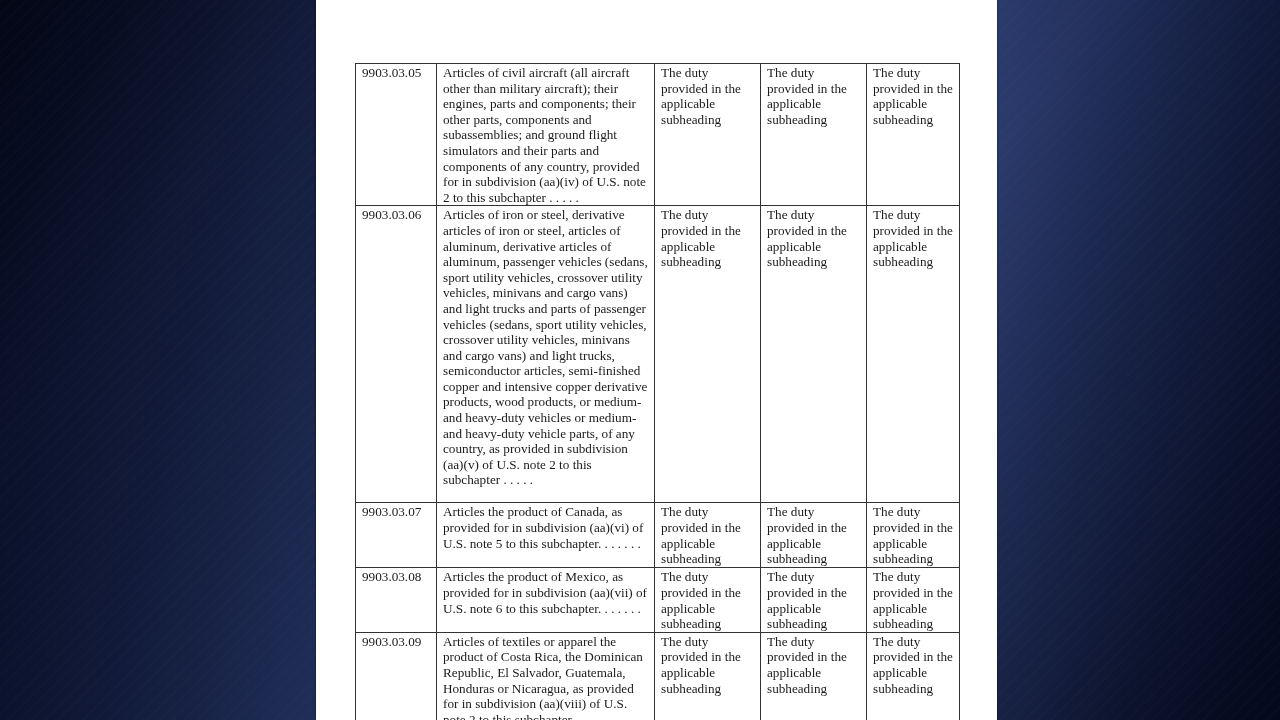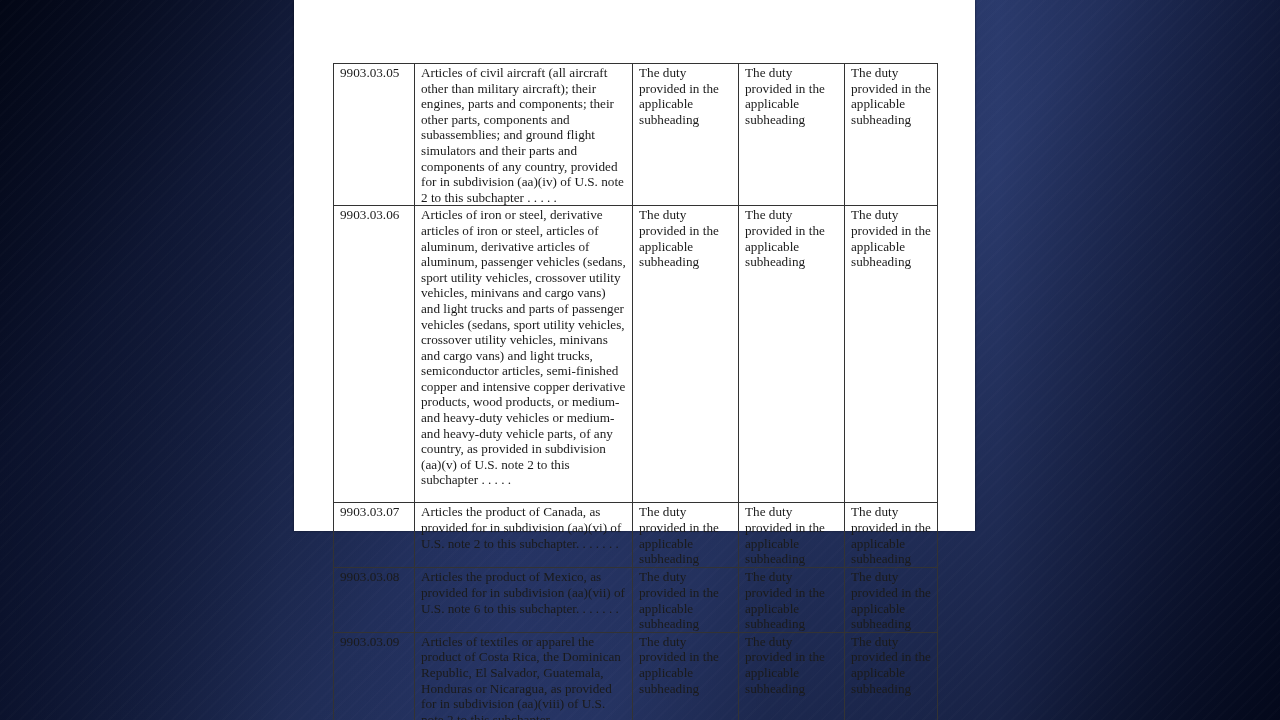--- a/index.html
+++ b/index.html
@@ -22,24 +22,24 @@
       linear-gradient(90deg, #0c1430 0%, #1f2c55 22%, #253363 40%, #1f2c55 60%, #2a3a6c 78%, #0b1330 100%);
   }
   .bg::after {
     content: "";
     position: absolute;
     inset: 0;
     background: repeating-linear-gradient(135deg, rgba(255,255,255,0.012) 0px, rgba(255,255,255,0.012) 2px, rgba(0,0,0,0) 2px, rgba(0,0,0,0) 9px);
   }
   .page {
     position: absolute;
-    left: 294px;
+    left: 316px;
     top: 0;
     width: 681px;
-    height: 531px;
+    height: 720px;
     background: #ffffff;
     box-shadow: 0 0 2px rgba(0,0,0,0.6);
   }
   table.tariff {
     position: absolute;
     left: 39px;
     top: 63px;
     border-collapse: collapse;
     table-layout: fixed;
     width: 604px;
@@ -88,21 +88,21 @@
       </tr>
       <tr class="r2">
         <td>9903.03.06</td>
         <td>Articles of iron or steel, derivative articles of iron or steel, articles of aluminum, derivative articles of aluminum, passenger vehicles (sedans, sport utility vehicles, crossover utility vehicles, minivans and cargo vans) and light trucks and parts of passenger vehicles (sedans, sport utility vehicles, crossover utility vehicles, minivans and cargo vans) and light trucks, semiconductor articles, semi-finished copper and intensive copper derivative products, wood products, or medium- and heavy-duty vehicles or medium- and heavy-duty vehicle parts, of any country, as provided in subdivision (aa)(v) of U.S. note 2 to this subchapter . . . . .</td>
         <td>The duty provided in the applicable subheading</td>
         <td>The duty provided in the applicable subheading</td>
         <td>The duty provided in the applicable subheading</td>
       </tr>
       <tr class="r3">
         <td>9903.03.07</td>
-        <td>Articles the product of Canada, as provided for in subdivision (aa)(vi) of U.S. note 2 to this subchapter. . . . . . .</td>
+        <td>Articles the product of Canada, as provided for in subdivision (aa)(vi) of U.S. note 5 to this subchapter. . . . . . .</td>
         <td>The duty provided in the applicable subheading</td>
         <td>The duty provided in the applicable subheading</td>
         <td>The duty provided in the applicable subheading</td>
       </tr>
       <tr class="r4">
         <td>9903.03.08</td>
         <td>Articles the product of Mexico, as provided for in subdivision (aa)(vii) of U.S. note 6 to this subchapter. . . . . . .</td>
         <td>The duty provided in the applicable subheading</td>
         <td>The duty provided in the applicable subheading</td>
         <td>The duty provided in the applicable subheading</td>

